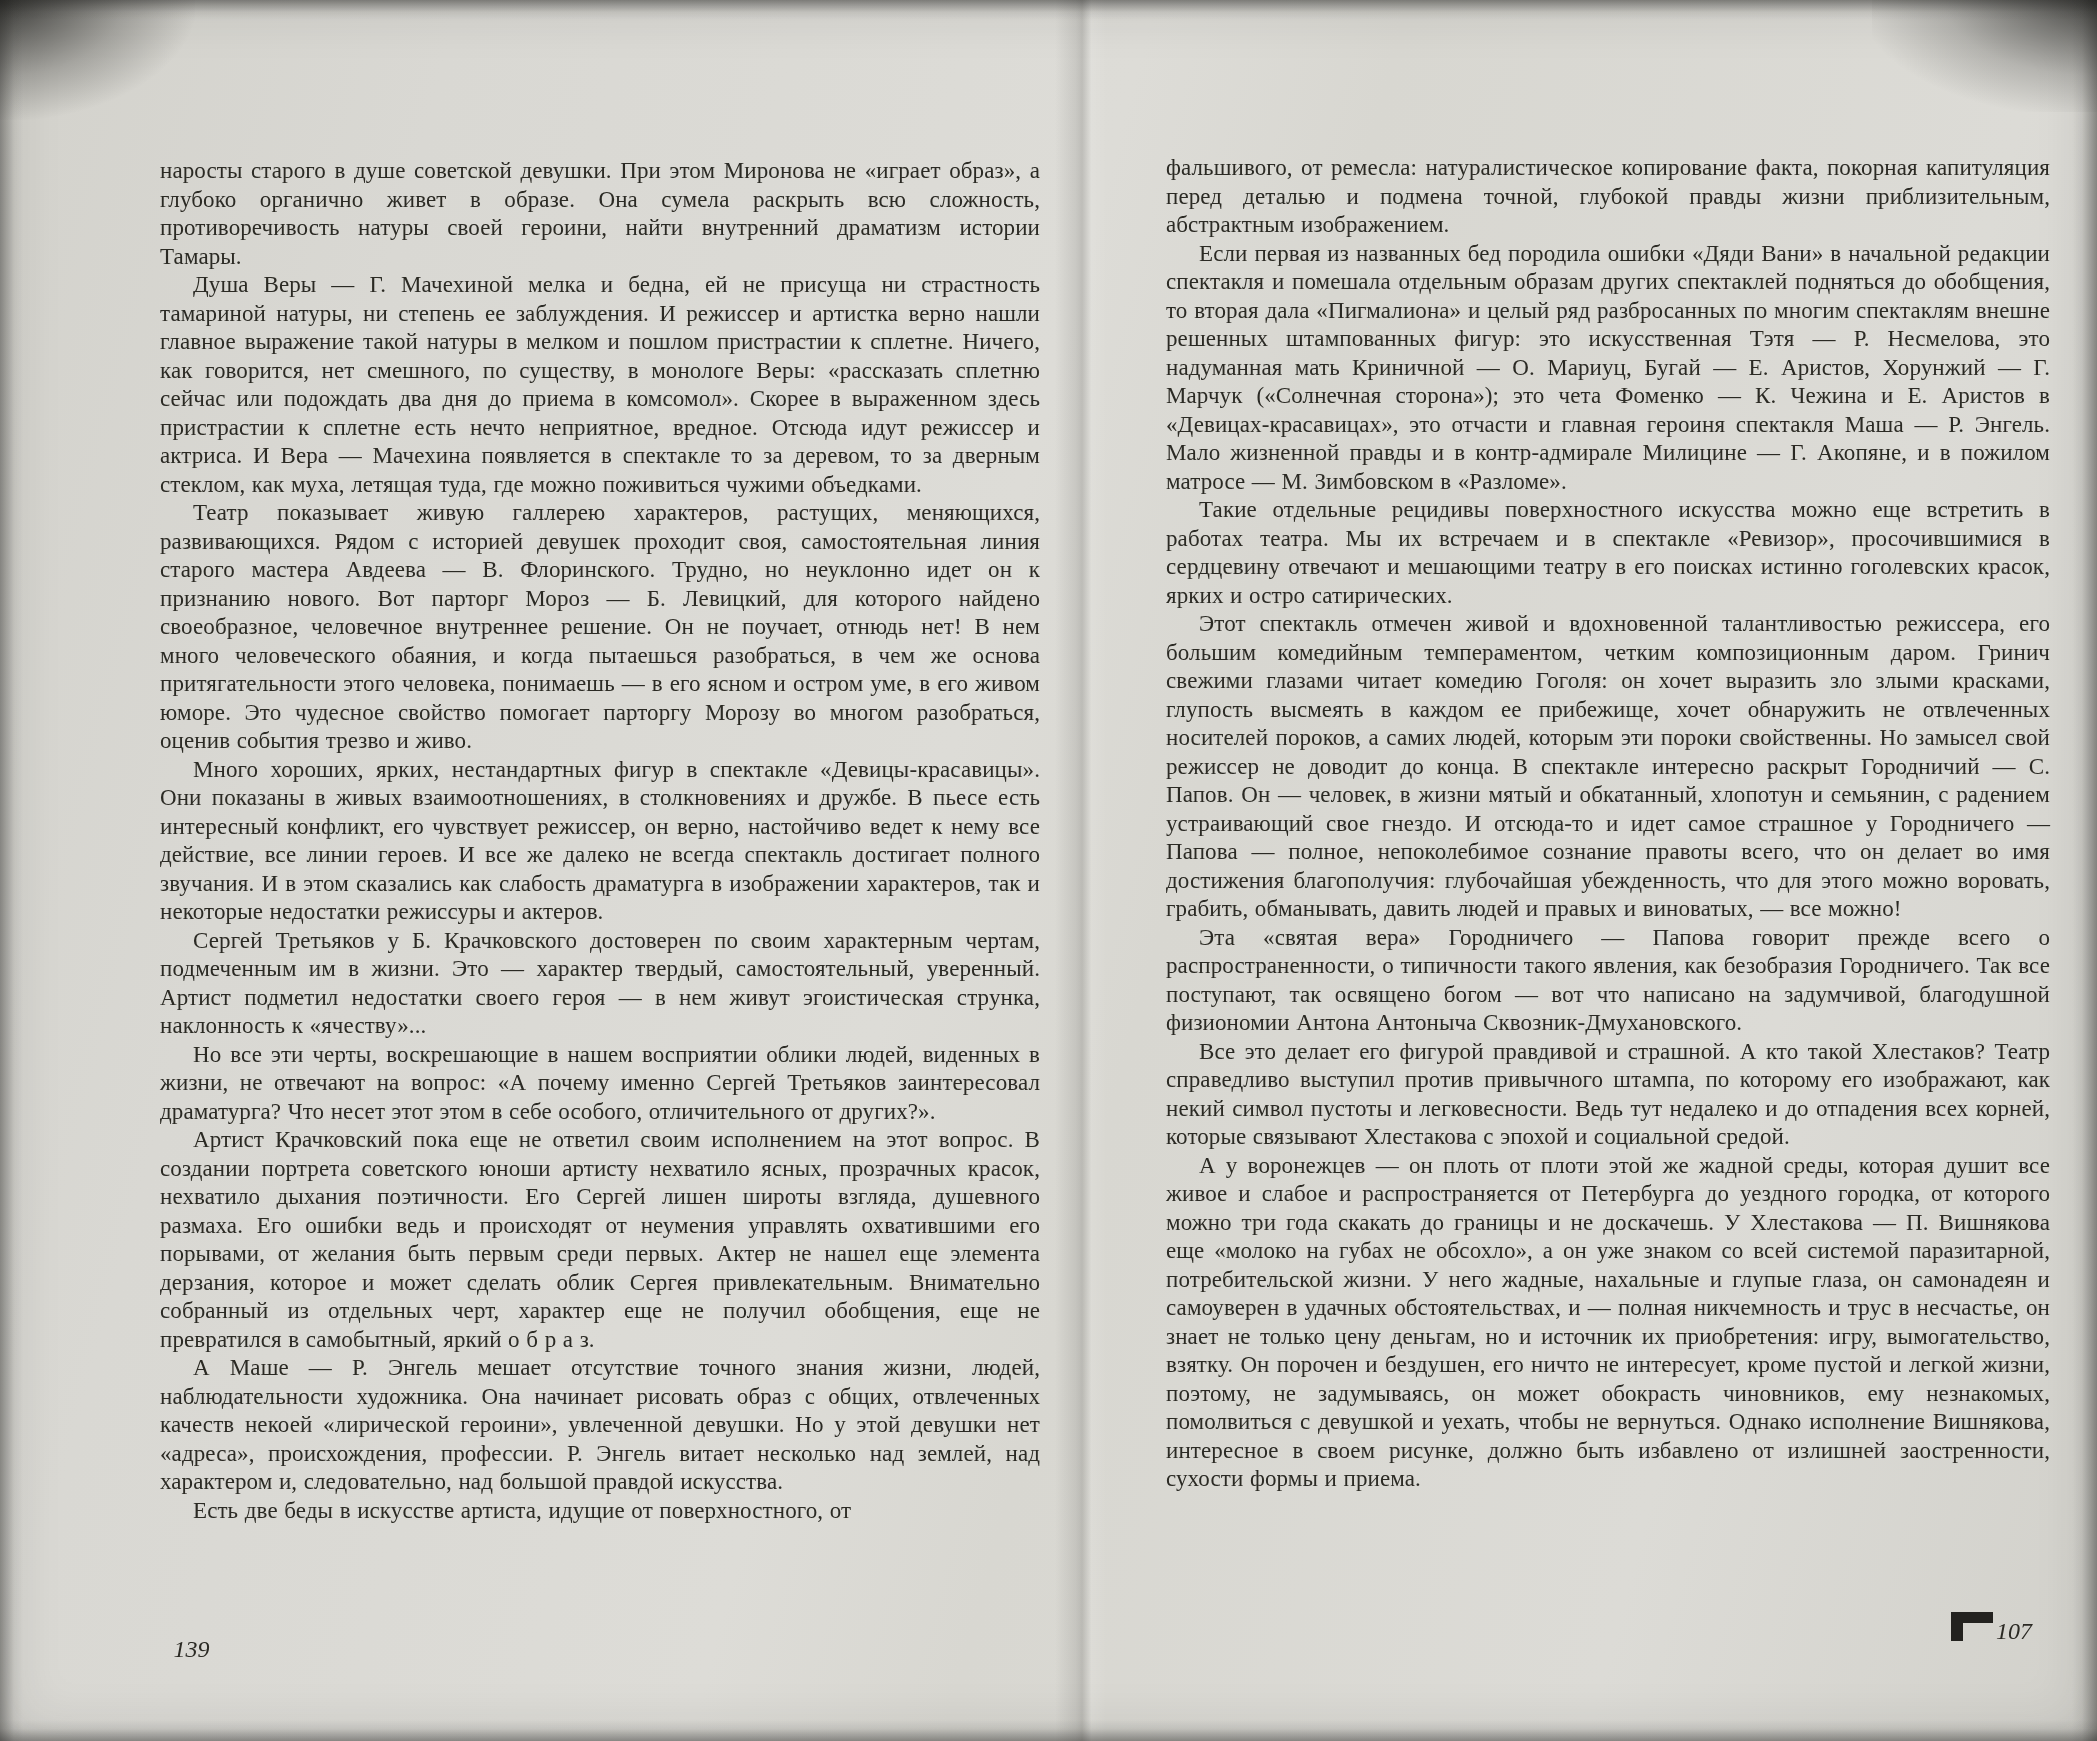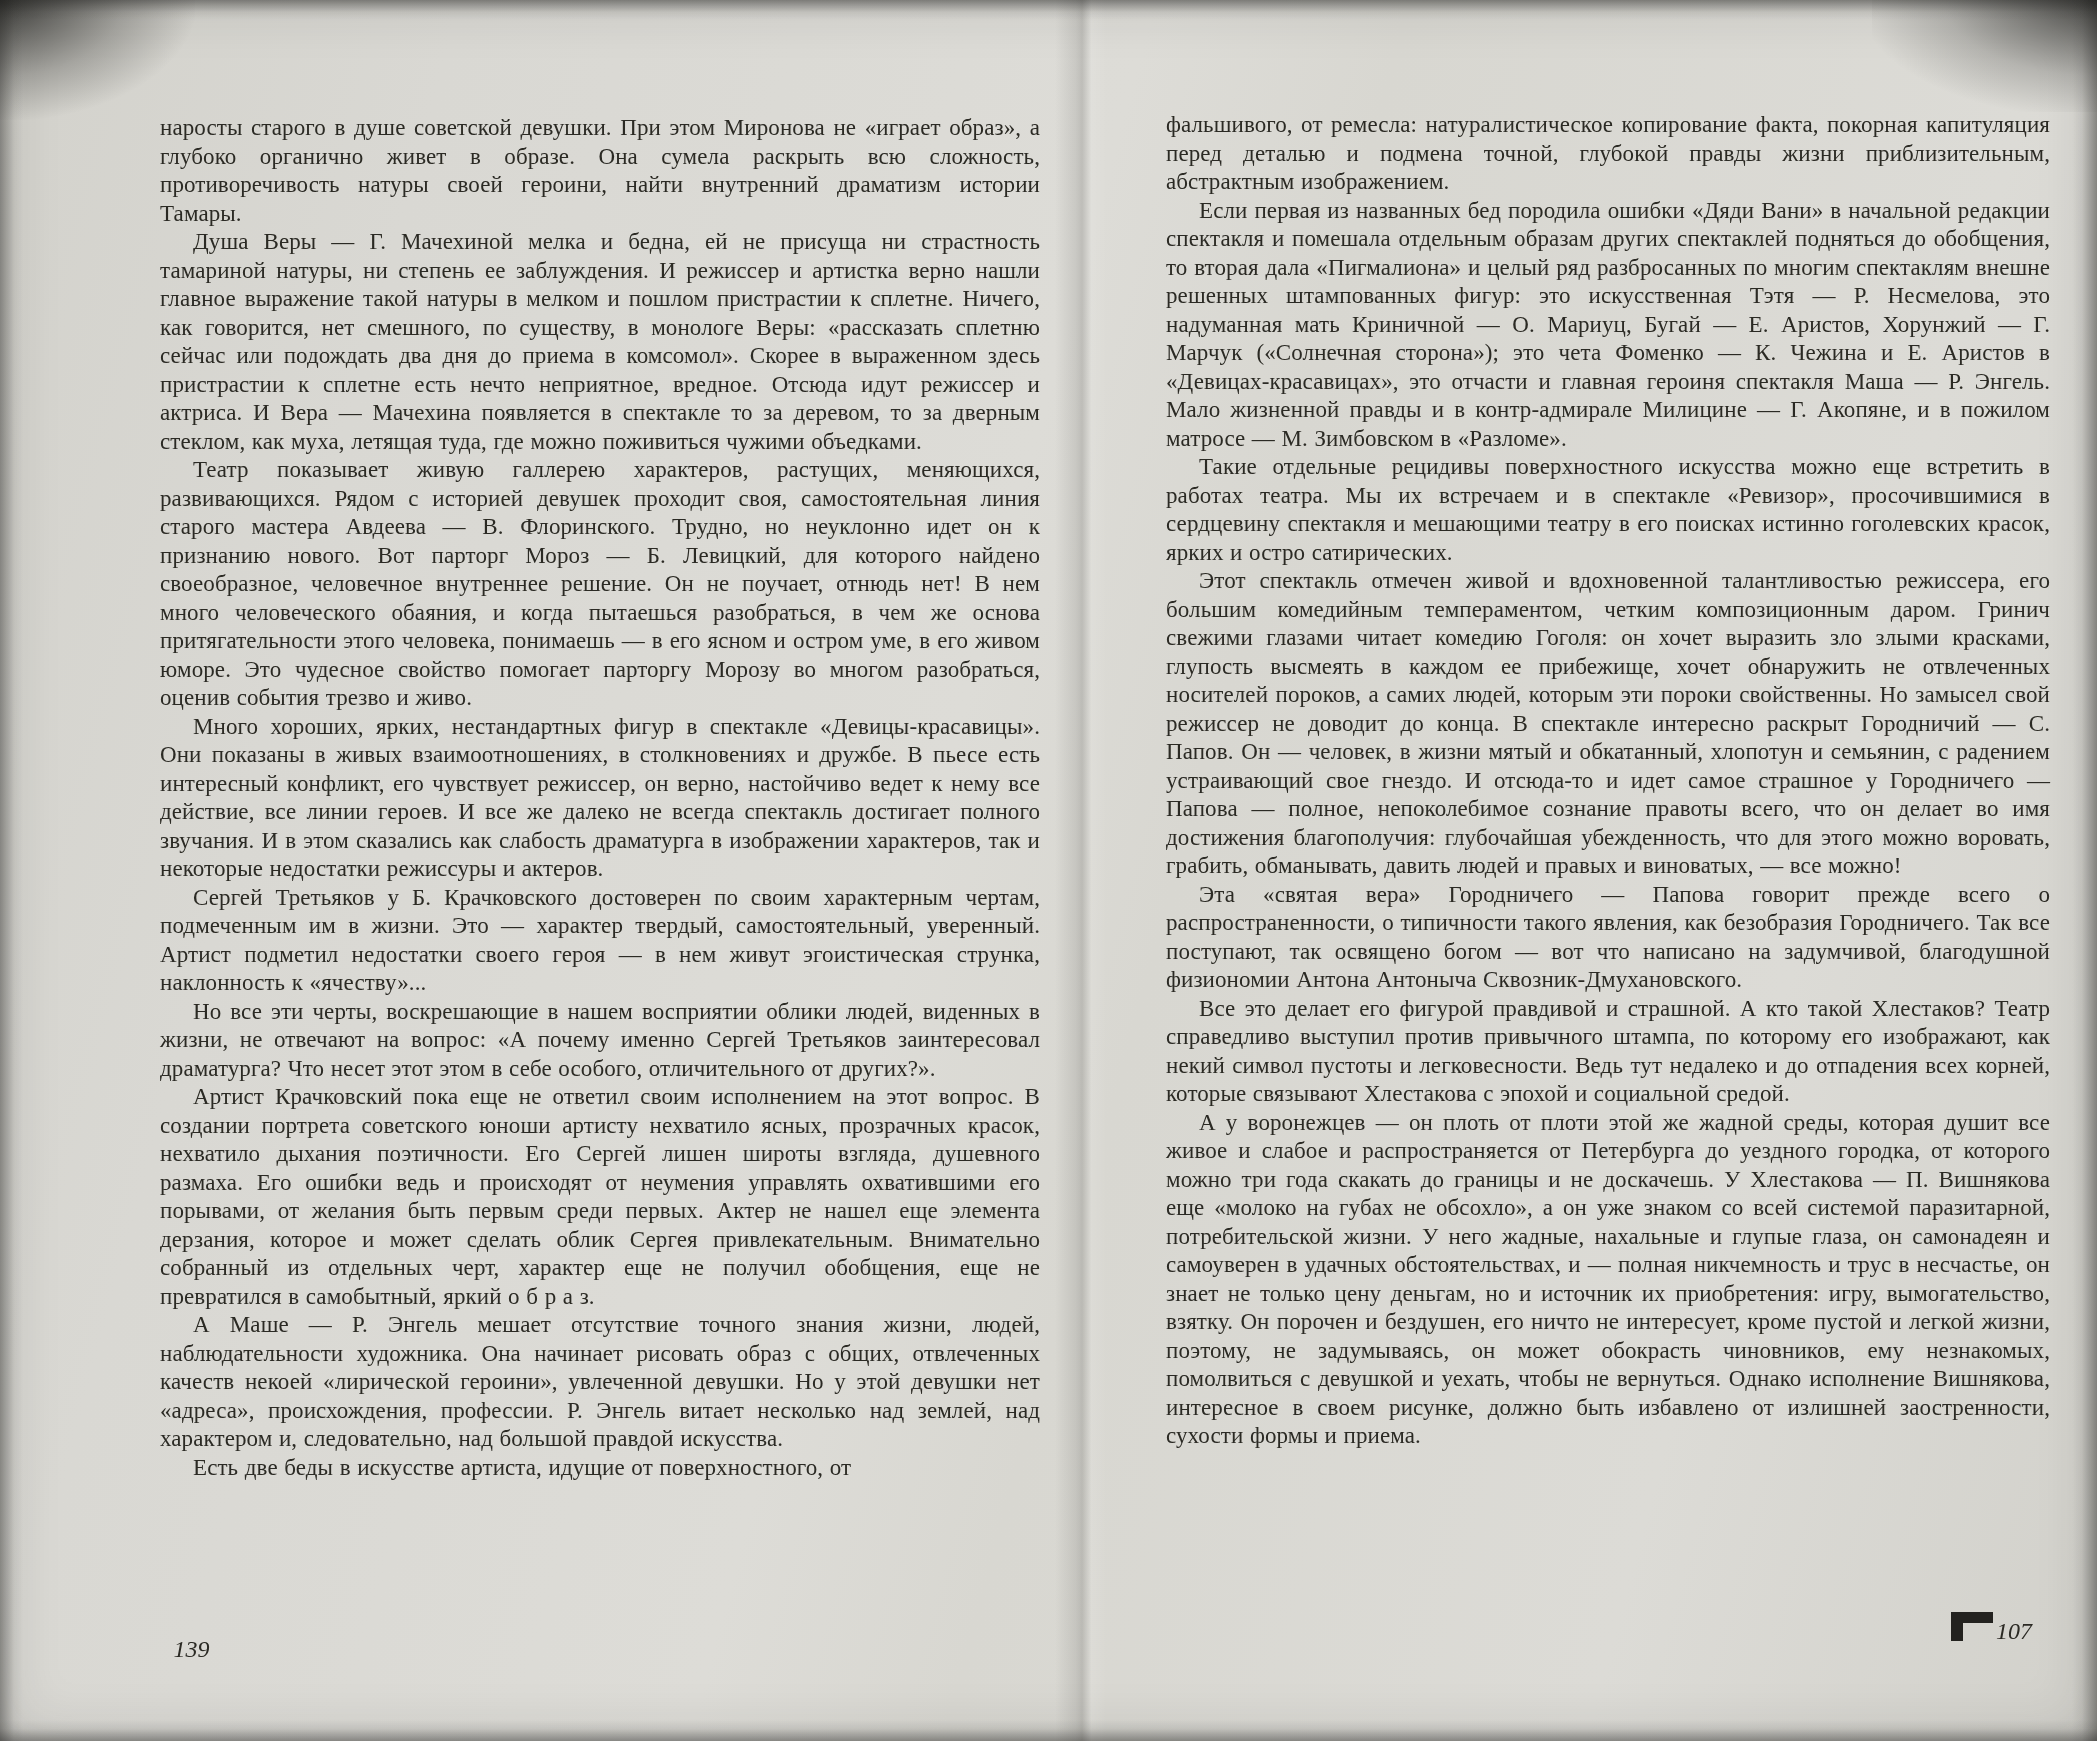--- a/index.html
+++ b/index.html
@@ -60,20 +60,21 @@
     text-align: justify;
     letter-spacing: 0.1px;
     word-spacing: 0.7px;
   }
   .text-block p {
     margin: 0;
     text-indent: 33px;
   }
   .text-block p.no-indent {
     text-indent: 0;
+    margin-top: 43px;
   }
   .page-left .text-block  { position: absolute; left: 0; top: 0; width: 880px; }
   .page-right .text-block { position: absolute; left: 0; top: 0; width: 884px; }
   .page-left  { left: 160px;  top: 114px; width: 880px; height: 1588px; }
   .page-right { left: 1166px; top: 111px; width: 884px; height: 1588px; }
   .page-number {
     position: absolute;
     font-style: italic;
     font-size: 24px;
     color: #2b2a24;
@@ -116,21 +117,21 @@
         <p>А Маше — Р. Энгель мешает отсутствие точного знания жизни, людей, наблюдательности художника. Она начинает рисовать образ с общих, отвлеченных качеств некоей «лирической героини», увлеченной девушки. Но у этой девушки нет «адреса», происхождения, профессии. Р. Энгель витает несколько над землей, над характером и, следовательно, над большой правдой искусства.</p>
         <p>Есть две беды в искусстве артиста, идущие от поверхностного, от</p>
       </div>
     <div class="page-number left">139</div>
   </div>
 
   <div class="page page-right">
     <div class="text-block">
         <p class="no-indent">фальшивого, от ремесла: натуралистическое копирование факта, покорная капитуляция перед деталью и подмена точной, глубокой правды жизни приблизительным, абстрактным изображением.</p>
         <p>Если первая из названных бед породила ошибки «Дяди Вани» в начальной редакции спектакля и помешала отдельным образам других спектаклей подняться до обобщения, то вторая дала «Пигмалиона» и целый ряд разбросанных по многим спектаклям внешне решенных штампованных фигур: это искусственная Тэтя — Р. Несмелова, это надуманная мать Криничной — О. Мариуц, Бугай — Е. Аристов, Хорунжий — Г. Марчук («Солнечная сторона»); это чета Фоменко — К. Чежина и Е. Аристов в «Девицах-красавицах», это отчасти и главная героиня спектакля Маша — Р. Энгель. Мало жизненной правды и в контр-адмирале Милицине — Г. Акопяне, и в пожилом матросе — М. Зимбовском в «Разломе».</p>
-        <p>Такие отдельные рецидивы поверхностного искусства можно еще встретить в работах театра. Мы их встречаем и в спектакле «Ревизор», просочившимися в сердцевину спектакля и мешающими театру в его поисках истинно гоголевских красок, ярких и остро сатирических.</p>
+        <p>Такие отдельные рецидивы поверхностного искусства можно еще встретить в работах театра. Мы их встречаем и в спектакле «Ревизор», просочившимися в сердцевину отвечают и мешающими театру в его поисках истинно гоголевских красок, ярких и остро сатирических.</p>
         <p>Этот спектакль отмечен живой и вдохновенной талантливостью режиссера, его большим комедийным темпераментом, четким композиционным даром. Гринич свежими глазами читает комедию Гоголя: он хочет выразить зло злыми красками, глупость высмеять в каждом ее прибежище, хочет обнаружить не отвлеченных носителей пороков, а самих людей, которым эти пороки свойственны. Но замысел свой режиссер не доводит до конца. В спектакле интересно раскрыт Городничий — С. Папов. Он — человек, в жизни мятый и обкатанный, хлопотун и семьянин, с радением устраивающий свое гнездо. И отсюда-то и идет самое страшное у Городничего — Папова — полное, непоколебимое сознание правоты всего, что он делает во имя достижения благополучия: глубочайшая убежденность, что для этого можно воровать, грабить, обманывать, давить людей и правых и виноватых, — все можно!</p>
         <p>Эта «святая вера» Городничего — Папова говорит прежде всего о распространенности, о типичности такого явления, как безобразия Городничего. Так все поступают, так освящено богом — вот что написано на задумчивой, благодушной физиономии Антона Антоныча Сквозник-Дмухановского.</p>
         <p>Все это делает его фигурой правдивой и страшной. А кто такой Хлестаков? Театр справедливо выступил против привычного штампа, по которому его изображают, как некий символ пустоты и легковесности. Ведь тут недалеко и до отпадения всех корней, которые связывают Хлестакова с эпохой и социальной средой.</p>
         <p>А у воронежцев — он плоть от плоти этой же жадной среды, которая душит все живое и слабое и распространяется от Петербурга до уездного городка, от которого можно три года скакать до границы и не доскачешь. У Хлестакова — П. Вишнякова еще «молоко на губах не обсохло», а он уже знаком со всей системой паразитарной, потребительской жизни. У него жадные, нахальные и глупые глаза, он самонадеян и самоуверен в удачных обстоятельствах, и — полная никчемность и трус в несчастье, он знает не только цену деньгам, но и источник их приобретения: игру, вымогательство, взятку. Он порочен и бездушен, его ничто не интересует, кроме пустой и легкой жизни, поэтому, не задумываясь, он может обокрасть чиновников, ему незнакомых, помолвиться с девушкой и уехать, чтобы не вернуться. Однако исполнение Вишнякова, интересное в своем рисунке, должно быть избавлено от излишней заостренности, сухости формы и приема.</p>
       </div>
     <div class="artifact"></div>
     <div class="page-number right">107</div>
   </div>
 
   <div class="fold"></div>

